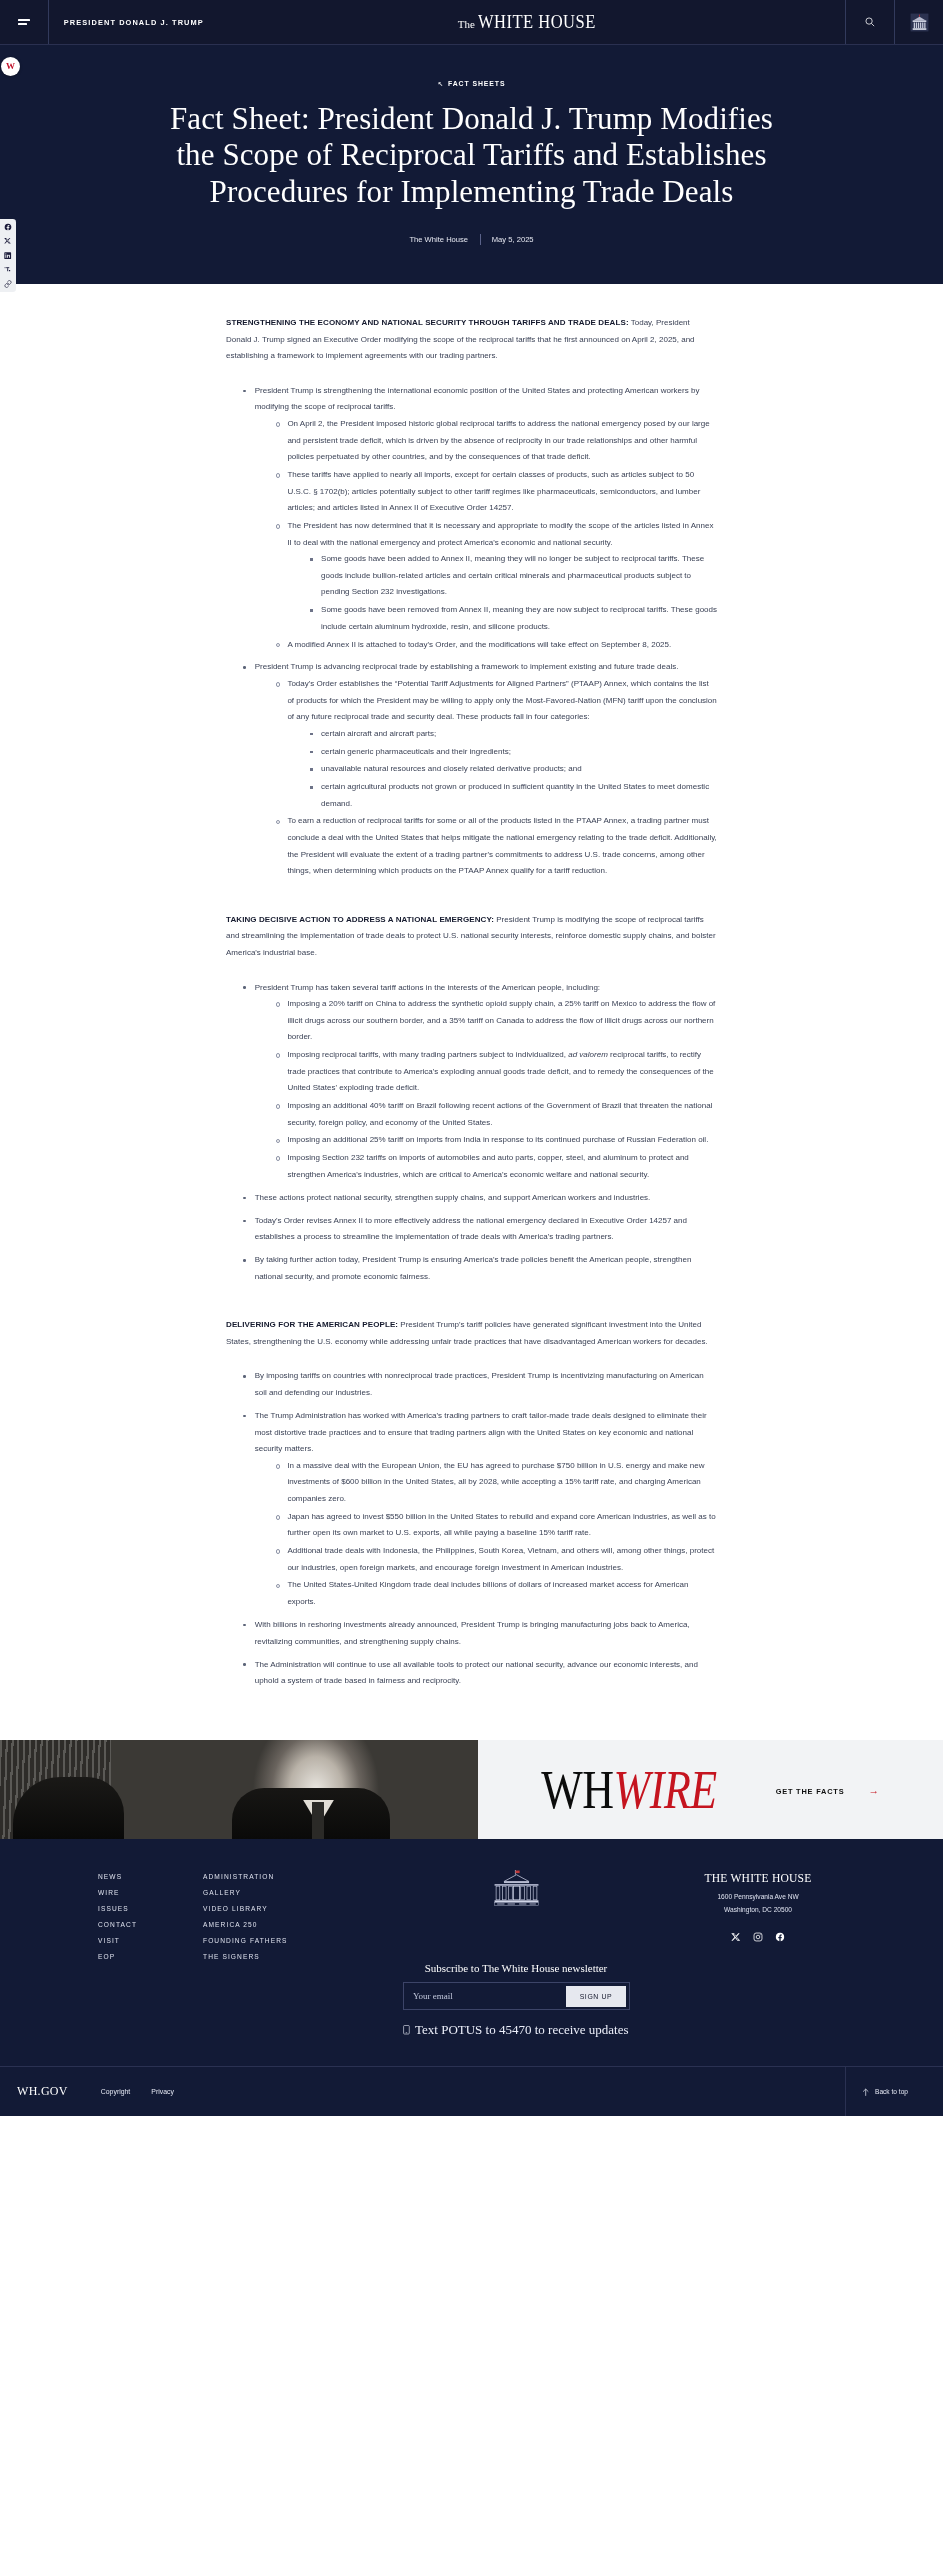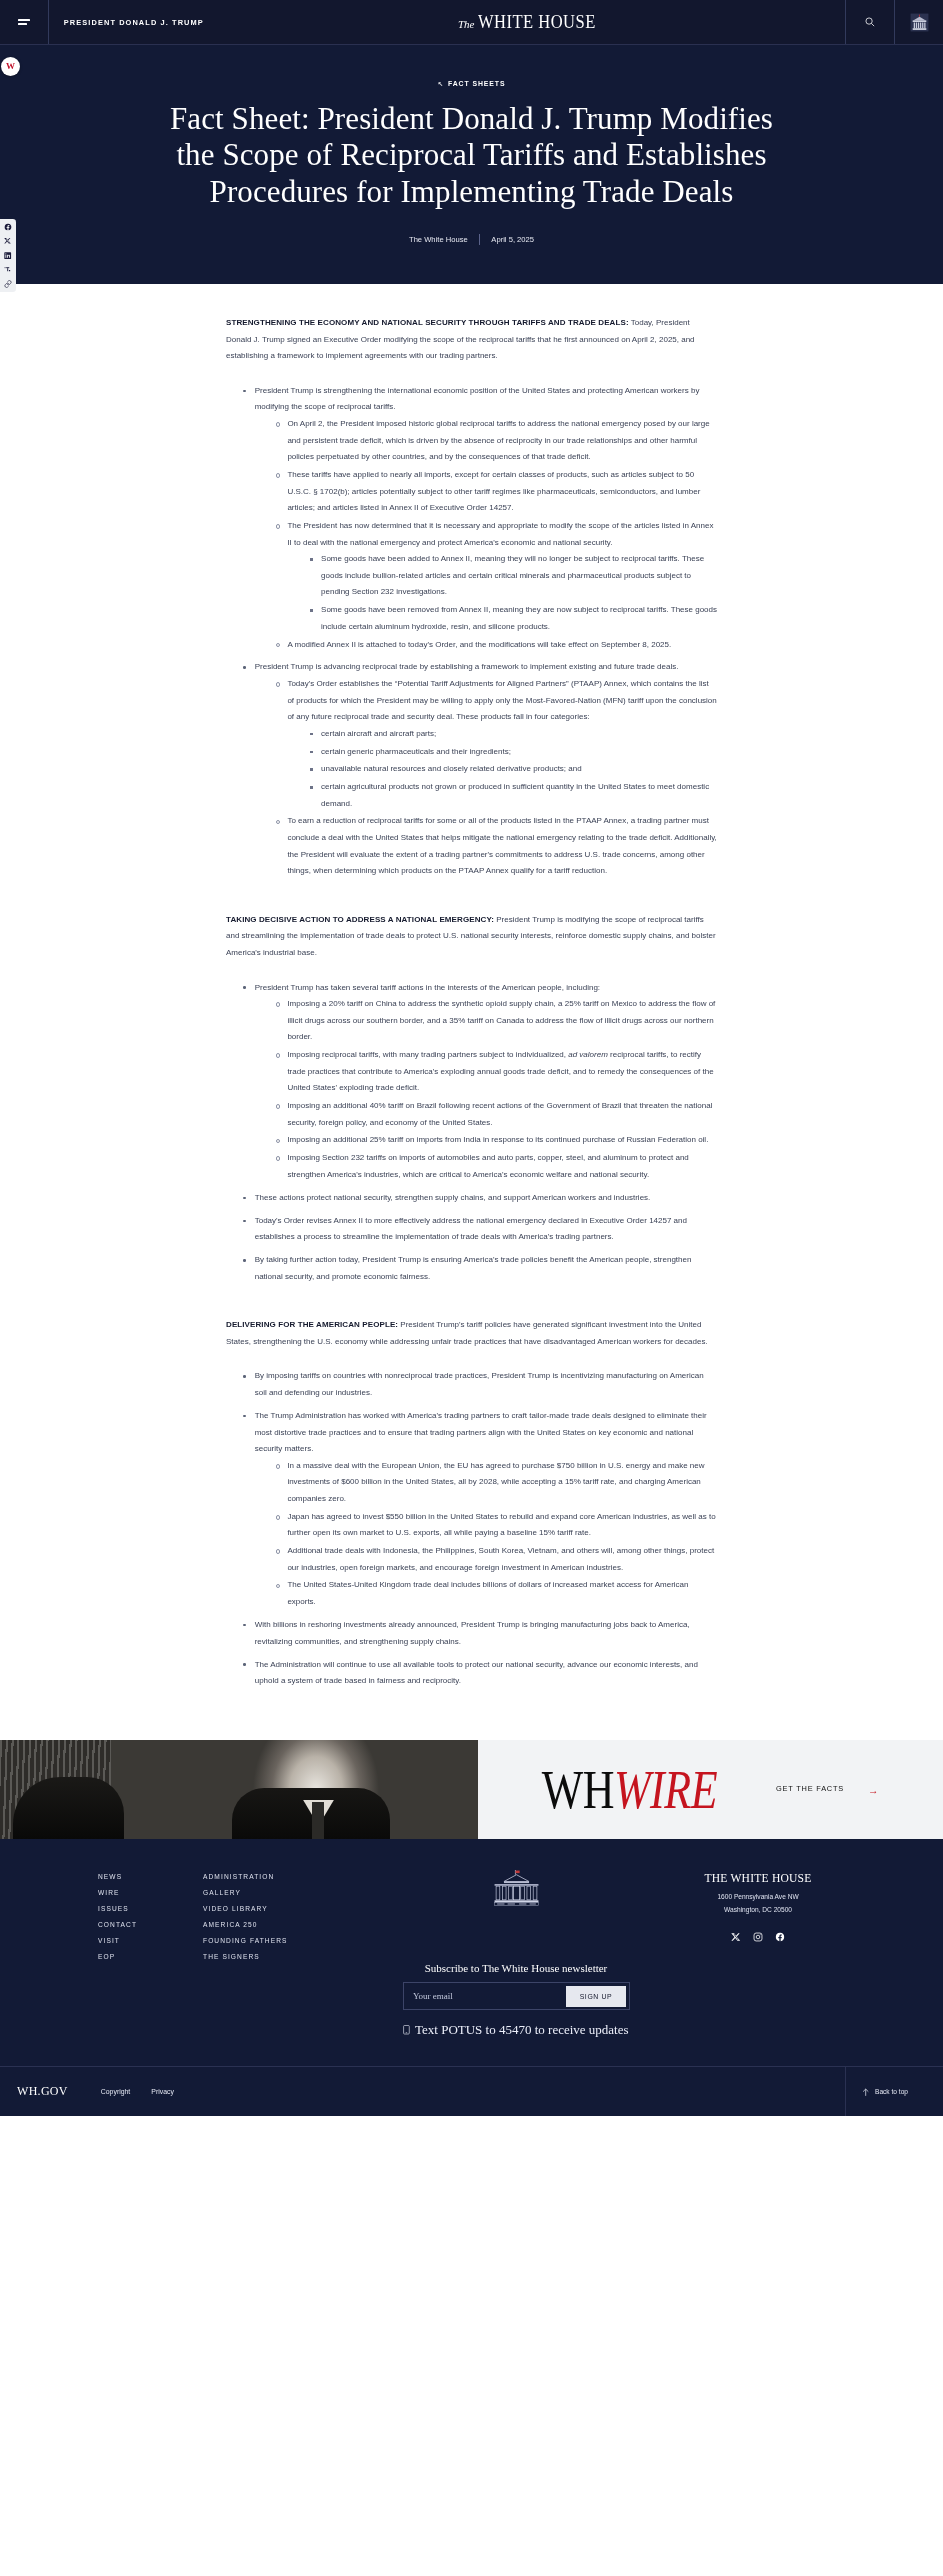--- a/index.html
+++ b/index.html
@@ -29,21 +29,21 @@
     color:#fff;font-size:7.4px;letter-spacing:1.1px;font-weight:700;
     font-family:"Liberation Sans",sans-serif;white-space:nowrap;
   }
   .nav-center{
     flex:1;display:flex;align-items:center;justify-content:center;
   }
   .wh-wordmark{
     font-family:"Liberation Serif",serif;color:#fff;
     display:flex;align-items:baseline;gap:3.2px;
   }
-  .wh-wordmark .the{font-style:italic;font-size:11px;}
+  .wh-wordmark .the{font-size:11px;}
   .wh-wordmark .name{
     font-size:18px;letter-spacing:0.5px;font-weight:400;
     transform:scaleX(0.92);transform-origin:left center;
   }
   .nav-search{
     width:49px;display:flex;align-items:center;justify-content:center;
     border-left:0.5px solid #323a5c;cursor:pointer;
   }
   .nav-seal{
     width:49px;display:flex;align-items:center;justify-content:center;
@@ -158,22 +158,22 @@
     background:#f2f3f5;
   }
   .wire-logo{
     font-family:"Liberation Serif",serif;font-size:44px;line-height:1;
     display:flex;align-items:baseline;letter-spacing:-0.5px;
     transform:scaleY(1.25);transform-origin:center;
   }
   .wire-logo .wh{color:#0c0c0c;font-weight:400;}
   .wire-logo .wr{color:#c5141f;font-style:italic;font-weight:400;}
   .wire-cta{
-    margin-left:59px;display:flex;align-items:flex-start;gap:24px;
-    font-size:7.4px;font-weight:400;letter-spacing:0.8px;color:#101010;
+    margin-left:59px;display:flex;align-items:flex-end;gap:24px;
+    font-size:7.4px;font-weight:700;letter-spacing:0.8px;color:#101010;
     cursor:pointer;
   }
   .wire-cta .arrow{color:#c5141f;font-size:10.5px;}
 
   
   .footer{background:#121a36;padding:31px 0 28.5px 0;}
   .footer-inner{
     max-width:823px;margin:0 auto;display:flex;align-items:flex-start;
     padding:0 38px;
   }
@@ -321,21 +321,21 @@
     </div>
 
     <div class="hero-eyebrow">
       <span class="arr">↖</span>
       <span>FACT SHEETS</span>
     </div>
     <h1>Fact Sheet: President Donald J. Trump Modifies the Scope of Reciprocal Tariffs and Establishes Procedures for Implementing Trade Deals</h1>
     <div class="hero-meta">
       <span class="item">The White House</span>
       <span class="divider"></span>
-      <span class="item">April 5, 2025</span>
+      <span class="item">May 5, 2025</span>
     </div>
   </div>
 
   <div class="article">
 
     <p class="lead">
       <strong>STRENGTHENING THE ECONOMY AND NATIONAL SECURITY THROUGH TARIFFS AND TRADE DEALS:</strong><span> Today, President Donald J. Trump signed an Executive Order modifying the scope of the reciprocal tariffs that he first announced on April 2, 2025, and establishing a framework to implement agreements with our trading partners.</span>
     </p>
 
     <ul class="lvl1">

